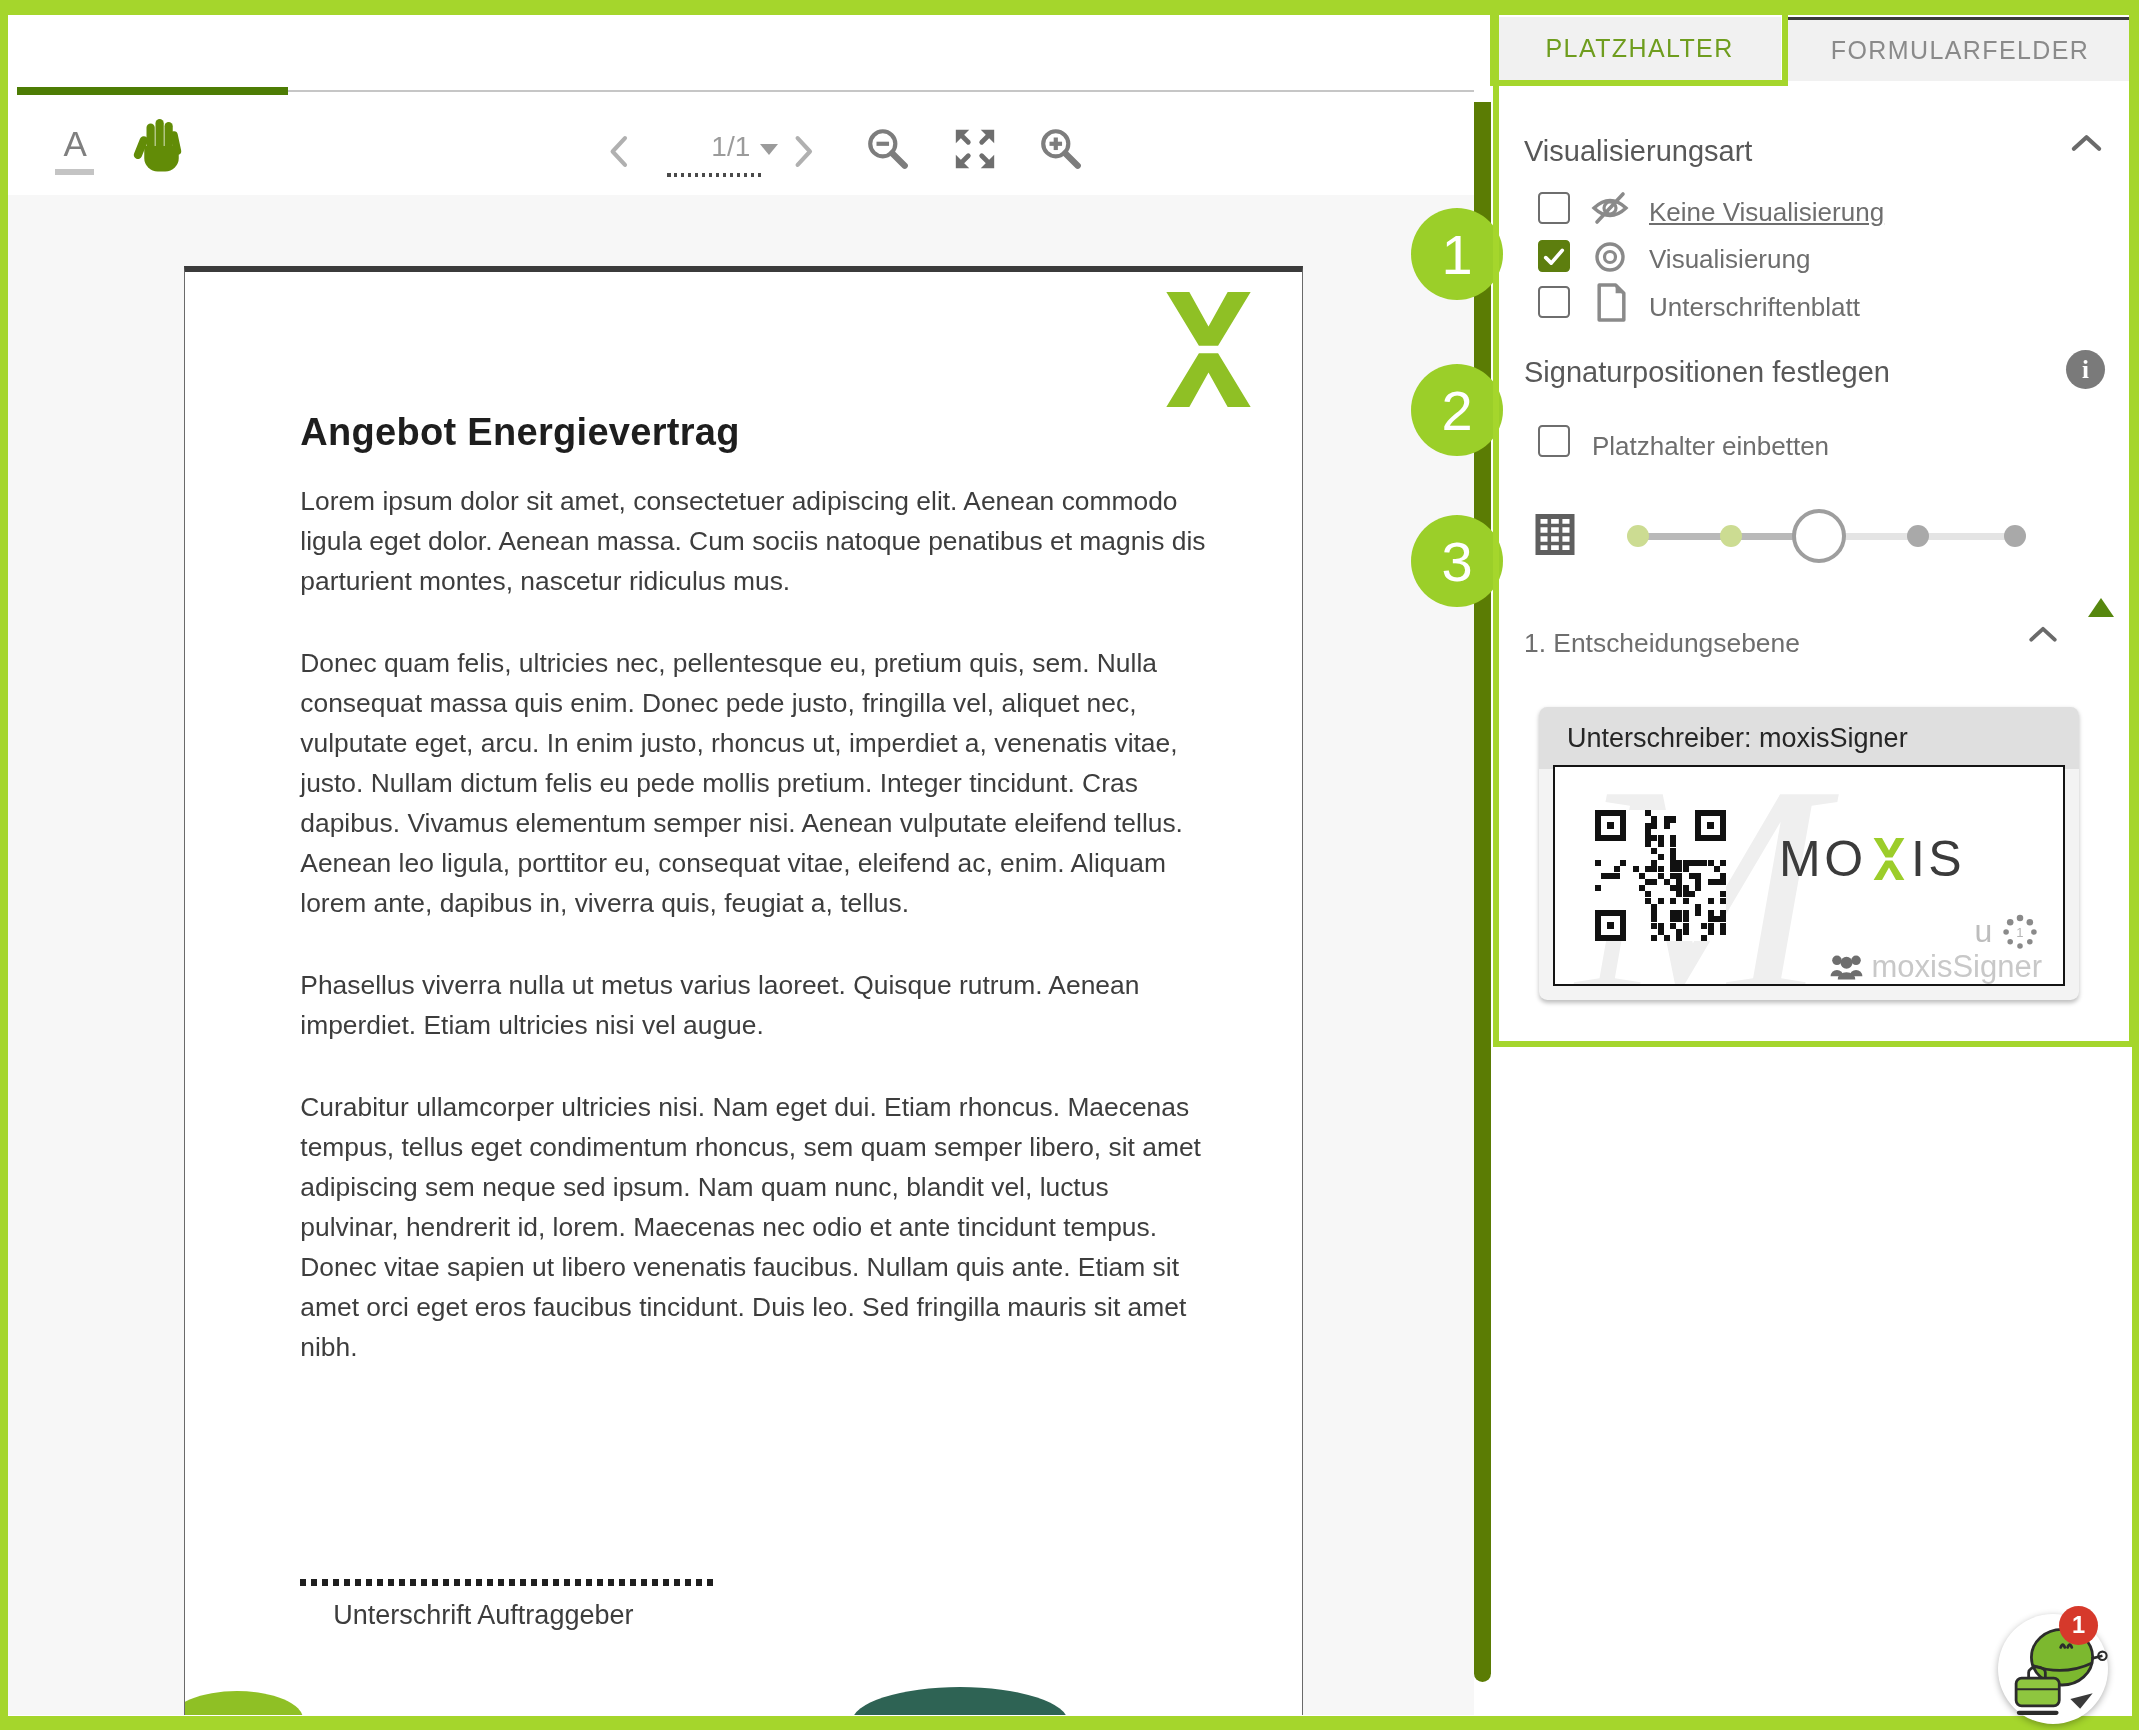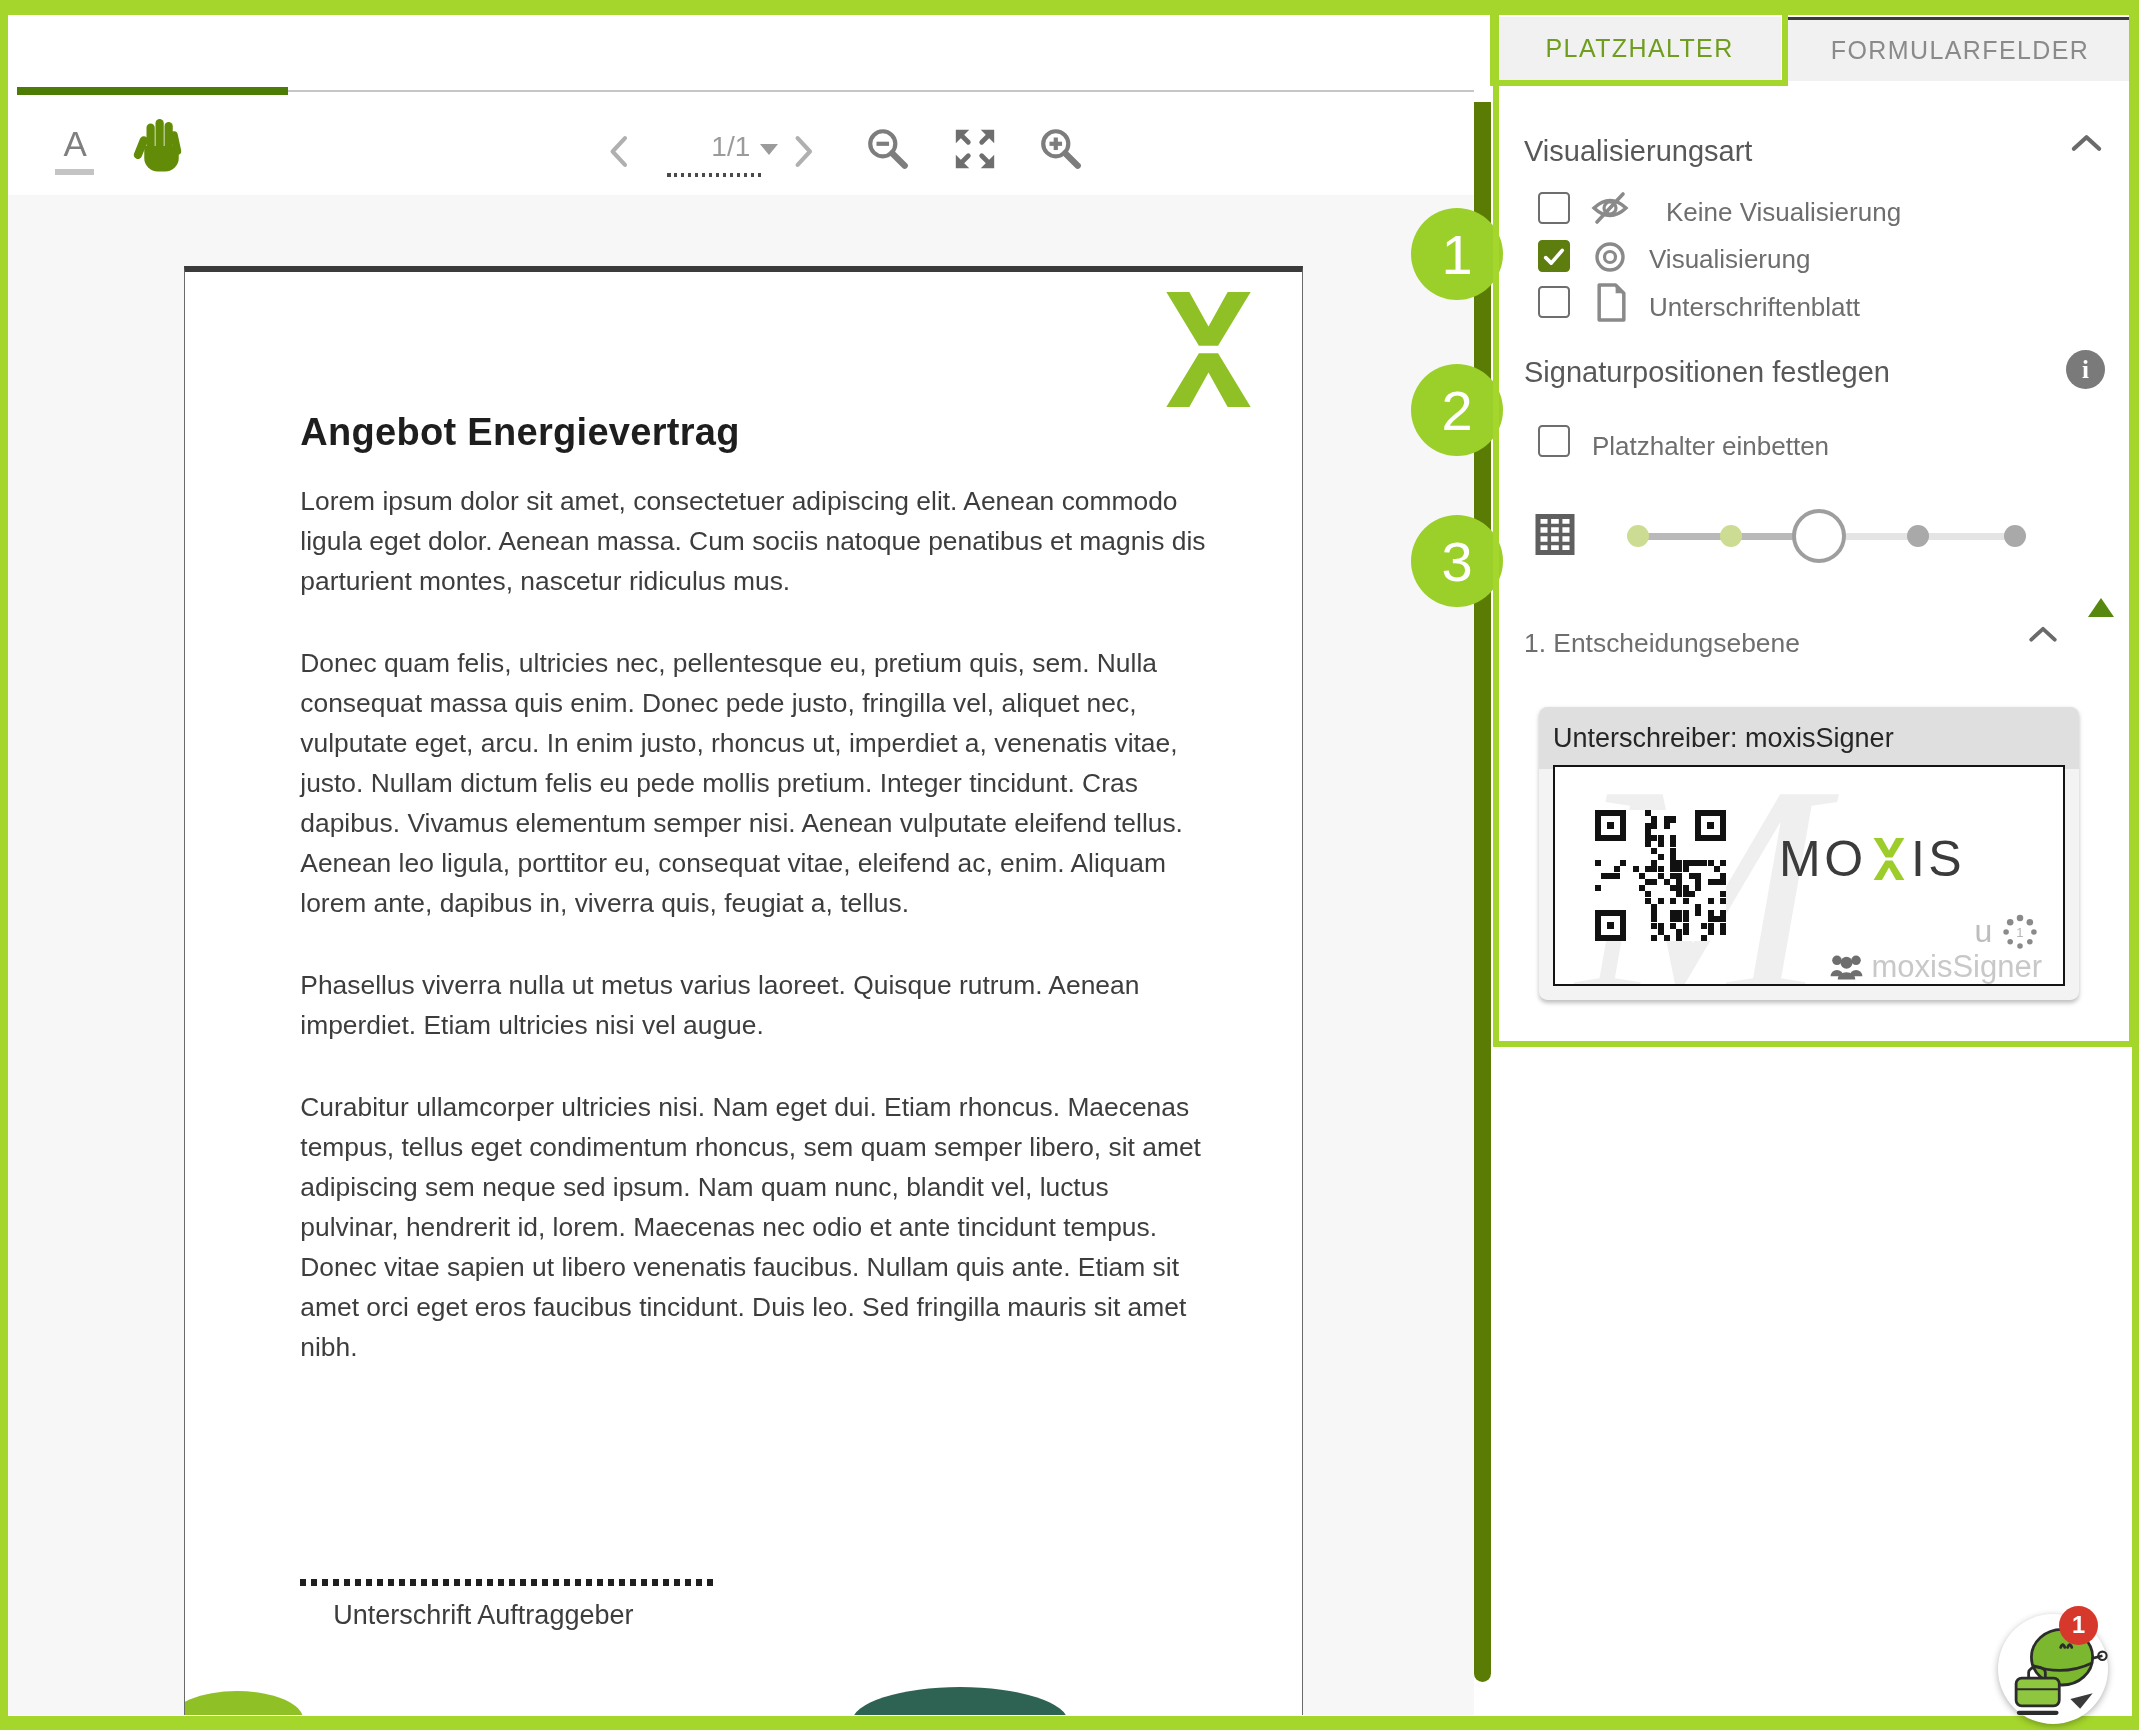--- a/index.html
+++ b/index.html
@@ -75,21 +75,21 @@
   .sl-dot { width:22px; height:22px; border-radius:50%; top:525px; }
   .sl-dot-green { background:#ccdc92; }
   .sl-dot-gray { background:#a9a9a9; }
   .sl-handle { left:1792px; top:509px; width:54px; height:54px; border-radius:50%; background:#fff; border:4.9px solid #9e9e9e; }
 
   .scroll-tri { left:2088px; top:598px; width:0; height:0; border-left:13.2px solid transparent; border-right:13.2px solid transparent; border-bottom:19.5px solid #56870e; }
 
   .signer-card { left:1539px; top:707px; width:540px; height:293px; background:#f3f3f3; border-radius:8.3px;
     box-shadow:0 2.1px 4.2px rgba(0,0,0,0.25); }
   .signer-card-header { height:62px; background:#dfdfdf; border-radius:8.3px 8.3px 0 0; display:flex; align-items:center;
-    padding-left:14px; font-size:27px; color:#262626;text-align:right; }
+    padding-left:28px; font-size:27px; color:#262626;text-align:right; }
   .stamp { left:14px; top:58px; width:512px; height:221px; background:#fff; border:2.8px solid #141414; position:absolute; overflow:hidden; }
   .stamp-watermark { left:21px; top:-49px; font-size:299px; font-style:italic; color:#efefef; font-family:"Liberation Serif",serif; }
   .qr { left:40px; top:43px; width:131px; height:131px; background:#fff; position:absolute; }
   .qr i { position:absolute; width:6.3px; height:6.3px; background:#111; }
   .finder { position:absolute; width:19px; height:19px; background:#111; border:6.3px solid #fff; outline:6.3px solid #111; }
   .stamp-logo { left:224px; top:63px; display:flex; align-items:center; gap:4.2px;
     font-size:50px; color:#3b3b3b; letter-spacing:3.5px; }
   .stamp-u-row { right:25px; top:146px; display:flex; align-items:center; gap:9.7px; font-size:32px; color:#bdbdbd; }
   .stamp-signer-row { right:21px; top:182px; display:flex; align-items:center; gap:7px; font-size:31px; color:#c8c8c8; }
 
@@ -211,21 +211,21 @@
     </span>
 
     <div class="abs cb" style="left:45px; top:177px;"></div>
     <span class="abs" style="left:97px; top:175px;">
       <svg width="40" height="36" viewBox="0 0 40 34">
         <path d="M4 17 Q20 2 36 17 Q20 32 4 17 Z" fill="none" stroke="#8a8a8a" stroke-width="3.4"></path>
         <circle cx="20" cy="17" r="6" fill="none" stroke="#8a8a8a" stroke-width="3.2"></circle>
         <line x1="7" y1="31" x2="33" y2="3" stroke="#8a8a8a" stroke-width="3.6" stroke-linecap="round"></line>
       </svg>
     </span>
-    <div class="abs p-row-label" style="left:173px; top:182px;">Keine Visualisierung</div>
+    <div class="abs p-row-label" style="left:156px; top:182px;text-decoration:underline;">Keine Visualisierung</div>
 
     <div class="abs cb checked" style="left:45px; top:225px;">
       <svg width="22" height="19.5" viewBox="0 0 24 20">
           <polyline points="3,11 9,17 21,3" fill="none" stroke="#fff" stroke-width="4" stroke-linecap="round" stroke-linejoin="round"></polyline>
         </svg>
     </div>
     <span class="abs" style="left:97px; top:224px;">
       <svg width="40" height="36" viewBox="0 0 40 34">
         <circle cx="20" cy="17" r="13" fill="none" stroke="#8a8a8a" stroke-width="3.4"></circle>
         <circle cx="20" cy="17" r="5.5" fill="none" stroke="#8a8a8a" stroke-width="3.2"></circle>

